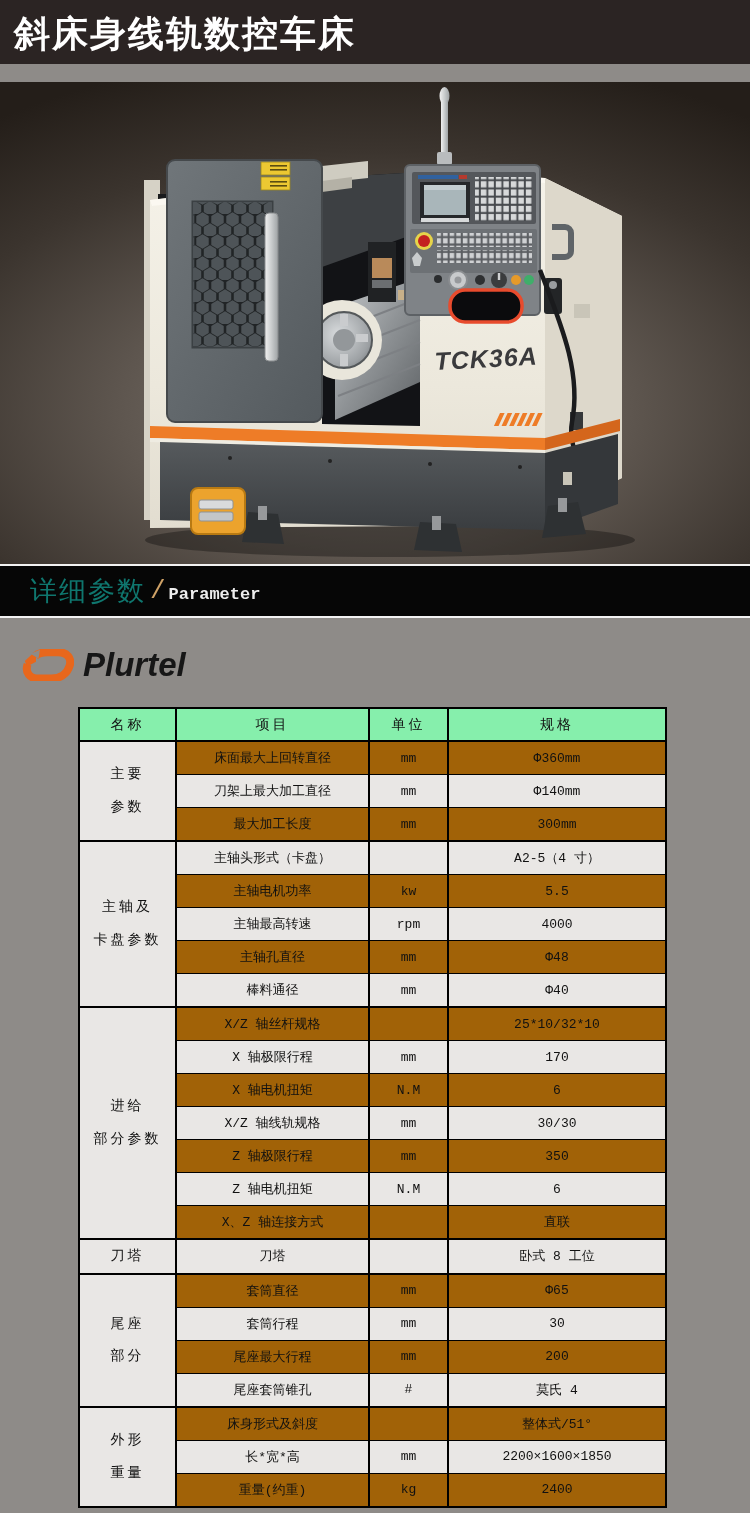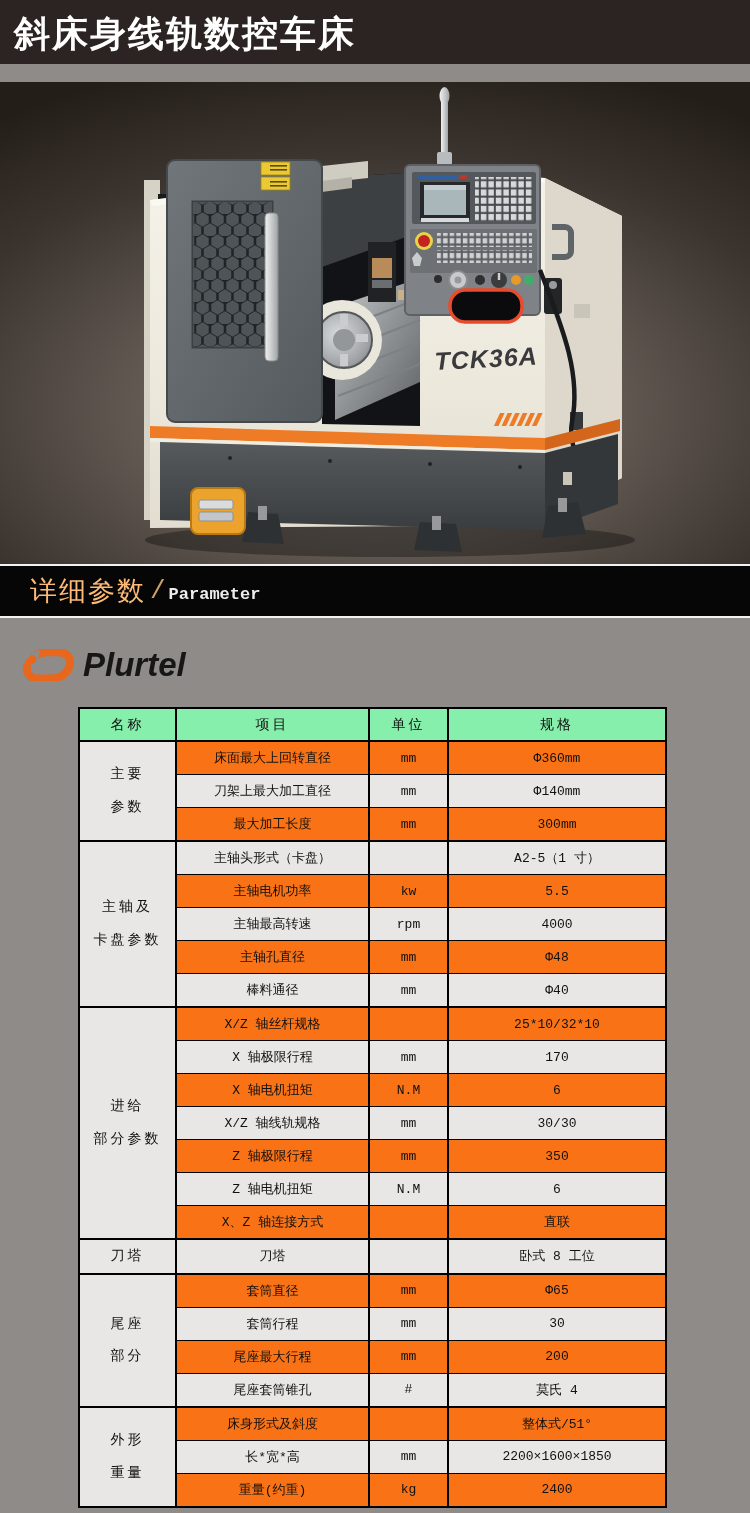--- a/index.html
+++ b/index.html
@@ -15,40 +15,40 @@
   .gap-strip{height:18px;background:#8e8b88;}
 
   
   .photo{height:482px;position:relative;
      background:radial-gradient(ellipse 85% 75% at 50% 68%, #857d75 0%, #5e564f 40%, #3b342e 72%, #241e19 100%);}
   .photo svg{position:absolute;left:0;top:0;}
 
   
   .params-bar{height:50px;background:#060606;border-top:2px solid #f2f2f2;border-bottom:2px solid #f2f2f2;
      display:flex;align-items:center;padding-left:30px;box-sizing:content-box;}
-  .params-zh{color:#fdba74;font-size:27px;letter-spacing:2px;}
+  .params-zh{color:#0f766e;font-size:27px;letter-spacing:2px;}
   .params-slash{color:#cfa267;font-size:26px;margin:0 3px 0 4px;font-family:"Liberation Mono",monospace;}
   .params-en{color:#ededed;font-size:17px;font-family:"Liberation Mono","DejaVu Sans Mono",monospace;padding-top:6px;font-weight:bold;}
 
   
   .content{background:#8e8b88;padding-top:30px;height:845px;}
   .brand{display:flex;align-items:center;margin-left:22px;height:34px;}
   .brand-name{font-size:33px;font-weight:bold;font-style:italic;color:#161616;margin-left:9px;letter-spacing:0px;}
 
   
   .spec-wrap{margin:25px 0 0 78px;}
   table.spec{border-collapse:collapse;width:587px;table-layout:fixed;background:#fff;
       border:2px solid #000;}
   table.spec td{border-left:2px solid #000;border-top:1px solid #000;text-align:center;vertical-align:middle;
       height:32px;padding:0 2px;font-family:"Liberation Mono","DejaVu Sans Mono",monospace;
       font-size:13px;color:#111;overflow:hidden;}
   table.spec tr.group-start td{border-top:2px solid #000;}
   table.spec tr.head td{background:#86efac;font-size:14px;letter-spacing:3px;height:31px;}
   table.spec tr.even td{background:#e9e7e5;}
-  table.spec tr.odd td{background:#f97316;}
+  table.spec tr.odd td{background:#a16207;}
   table.spec td.name-cell{background:#e9e7e5 !important;font-size:14px;letter-spacing:3px;
       white-space:pre-line;line-height:2.35;}
 </style>
 </head>
 <body>
 
 <div id="page">
 
   <div class="header-bar">
     <h1>斜床身线轨数控车床</h1>
@@ -287,21 +287,21 @@
             <tr class="odd">
               <td>最大加工长度</td>
               <td>mm</td>
               <td>300mm</td>
             </tr>
             <tr class="even group-start">
               <td class="name-cell" rowspan="5">主轴及
 卡盘参数</td>
               <td>主轴头形式（卡盘）</td>
               <td></td>
-              <td>A2-5（1 寸）</td>
+              <td>A2-5（4 寸）</td>
             </tr>
             <tr class="odd">
               <td>主轴电机功率</td>
               <td>kw</td>
               <td>5.5</td>
             </tr>
             <tr class="even">
               <td>主轴最高转速</td>
               <td>rpm</td>
               <td>4000</td>

